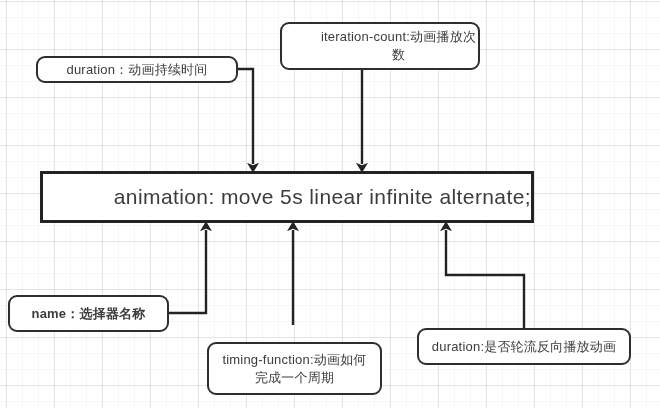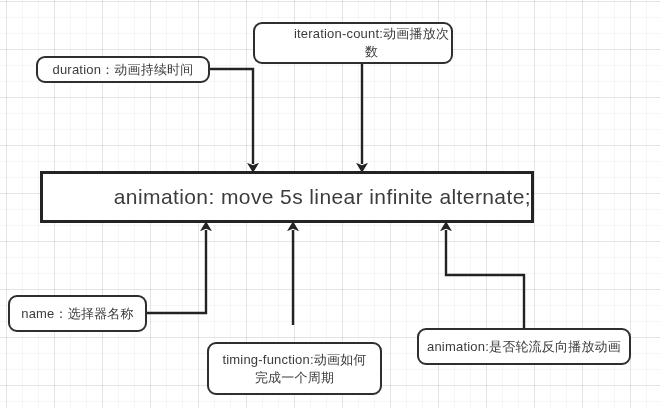--- a/index.html
+++ b/index.html
@@ -59,24 +59,24 @@
     border-color: #232323;
     font-size: 21px;
     letter-spacing: 0.4px;
   }
 
   .node.leaf {
     font-size: 13px;
   }
 
   
-  #node-duration        { left: 36px;  top: 56px;  width: 174px; height: 27px; }
-  #node-iteration-count { left: 253px; top: 22px;  width: 200px; height: 42px; padding-left: 37px; }
+  #node-duration        { left: 36px;  top: 56px;  width: 202px; height: 27px; }
+  #node-iteration-count { left: 280px; top: 22px;  width: 200px; height: 48px; padding-left: 37px; }
   #node-main            { left: 40px;  top: 171px; width: 494px; height: 52px; justify-content: flex-end; }
-  #node-name            { left: 8px;   top: 295px; width: 139px; height: 37px; }
+  #node-name            { left: 8px;   top: 295px; width: 161px; height: 37px; font-weight: bold; }
   #node-timing-function { left: 207px; top: 325px; width: 175px; height: 53px; margin-top: 17px; }
   #node-direction       { left: 417px; top: 328px; width: 214px; height: 37px; }
 </style>
 </head>
 <body>
 
 <div id="canvas">
 
   <svg id="wires" viewBox="0 0 660 408" width="660" height="408" xmlns="http://www.w3.org/2000/svg">
     <defs>
@@ -111,16 +111,16 @@
   <div class="node leaf" id="node-name">
     <span>name：选择器名称</span>
   </div>
 
   <div class="node leaf" id="node-timing-function">
     <span>timing-function:动画如何
 完成一个周期</span>
   </div>
 
   <div class="node leaf" id="node-direction">
-    <span>animation:是否轮流反向播放动画</span>
+    <span>duration:是否轮流反向播放动画</span>
   </div>
 
 </div>
 
 </body></html>

